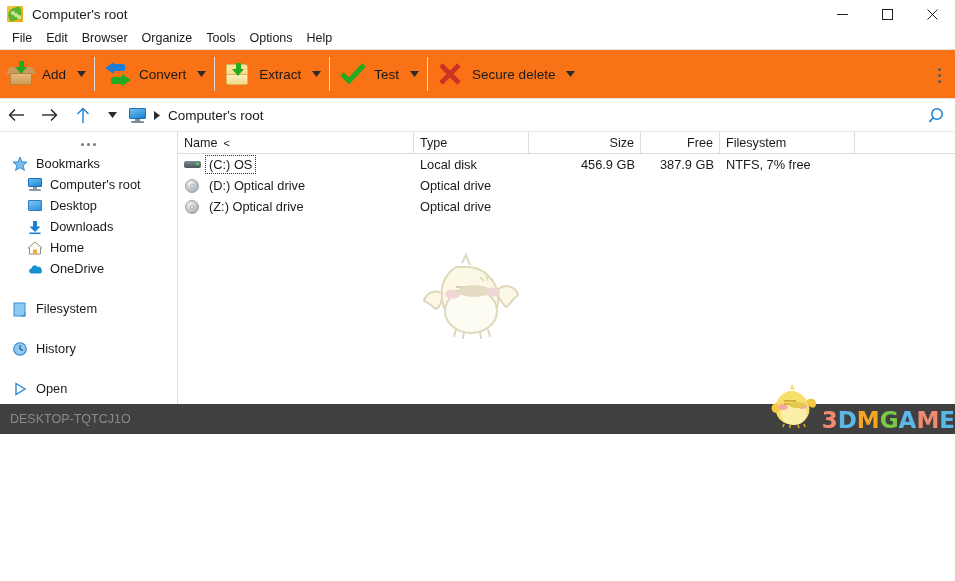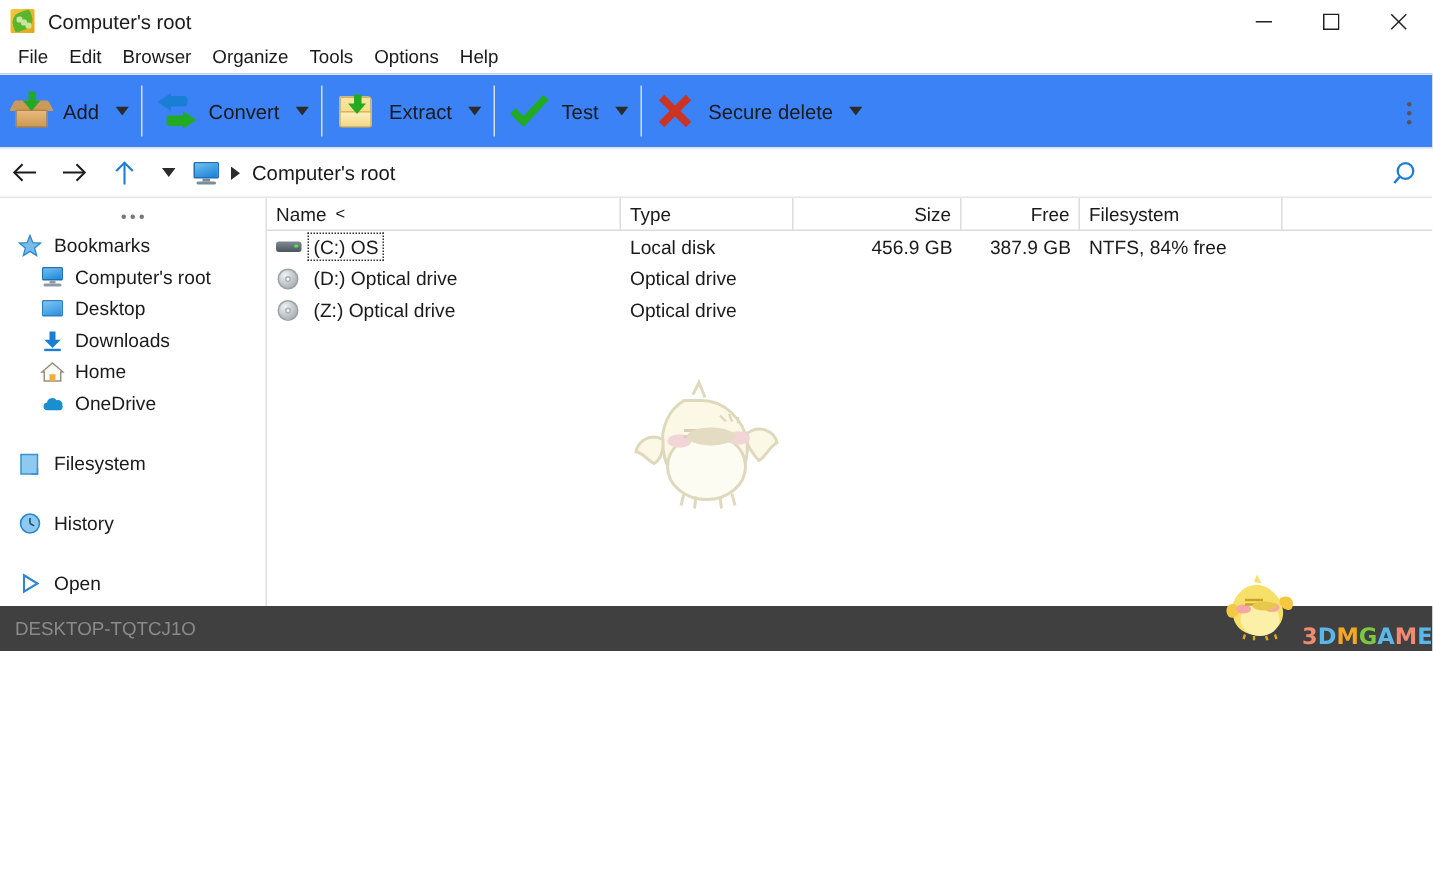--- a/index.html
+++ b/index.html
@@ -45,21 +45,21 @@
     height: 21px; flex: 0 0 21px;
     display: flex; align-items: flex-end;
     background: #ffffff; padding-left: 5px;
     font-size: 12.5px;
   }
   .menuitem { padding: 0 7px; line-height: 21px; color: #1a1a1a; white-space: nowrap; }
 
   
   .toolbar {
     height: 50px; flex: 0 0 50px;
-    background: #3b82f6;
+    background: #f97316;
     border-top: 1px solid #e3e3e3;
     border-bottom: 1px solid #e3e3e3;
     display: flex; align-items: center; position: relative;
   }
   .tb-group { display: flex; align-items: center; height: 50px; }
   .tb-btn {
     display: flex; align-items: center; height: 50px;
     padding: 0 4px 0 8px; gap: 8px;
   }
   .tb-label { font-size: 13.5px; color: #1a1a1a; white-space: nowrap; }
@@ -175,21 +175,21 @@
   
   .chick { position: absolute; left: 0; top: 0; pointer-events: none; }
 
   
   .statusbar {
     height: 30px; flex: 0 0 30px; background: #404040;
     display: flex; align-items: center; position: relative;
   }
   .status-text { font-size: 12.5px; color: #8a8a8a; padding-left: 10px; }
   .watermark { position: absolute; right: 0px; bottom: 2px; display: flex; align-items: flex-end; }
-  .wm-text { font-size: 15px; font-weight: bold; letter-spacing: 0px; line-height: 1; font-family: "DejaVu Sans", sans-serif; }
+  .wm-text { font-size: 23px; font-weight: bold; letter-spacing: 0px; line-height: 1; font-family: "DejaVu Sans", sans-serif; }
   .wm-text span { display: inline-block; }
 </style>
 </head>
 <body>
 
 <div class="app">
 
   <div class="titlebar">
     <div class="app-icon">
       <div class="pod-bg"></div>
@@ -517,21 +517,21 @@
           <div class="fl-cell fl-name" style="width:236px;">
             <span class="drv drv-hdd">
               <span class="case"></span>
                 <span class="led"></span>
             </span>
             <span class="nm">(C:) OS</span>
           </div>
           <div class="fl-cell" style="width:115px;">Local disk</div>
           <div class="fl-cell r" style="width:112px;">456.9 GB</div>
           <div class="fl-cell r" style="width:79px;">387.9 GB</div>
-          <div class="fl-cell" style="width:135px;">NTFS, 84% free</div>
+          <div class="fl-cell" style="width:135px;">NTFS, 7% free</div>
         </div>
 
         <div class="fl-row">
           <div class="fl-cell fl-name" style="width:236px;">
             <span class="drv drv-cd">
               <span class="disc"></span>
                 <span class="hole"></span>
             </span>
             <span class="nm">(D:) Optical drive</span>
           </div>

